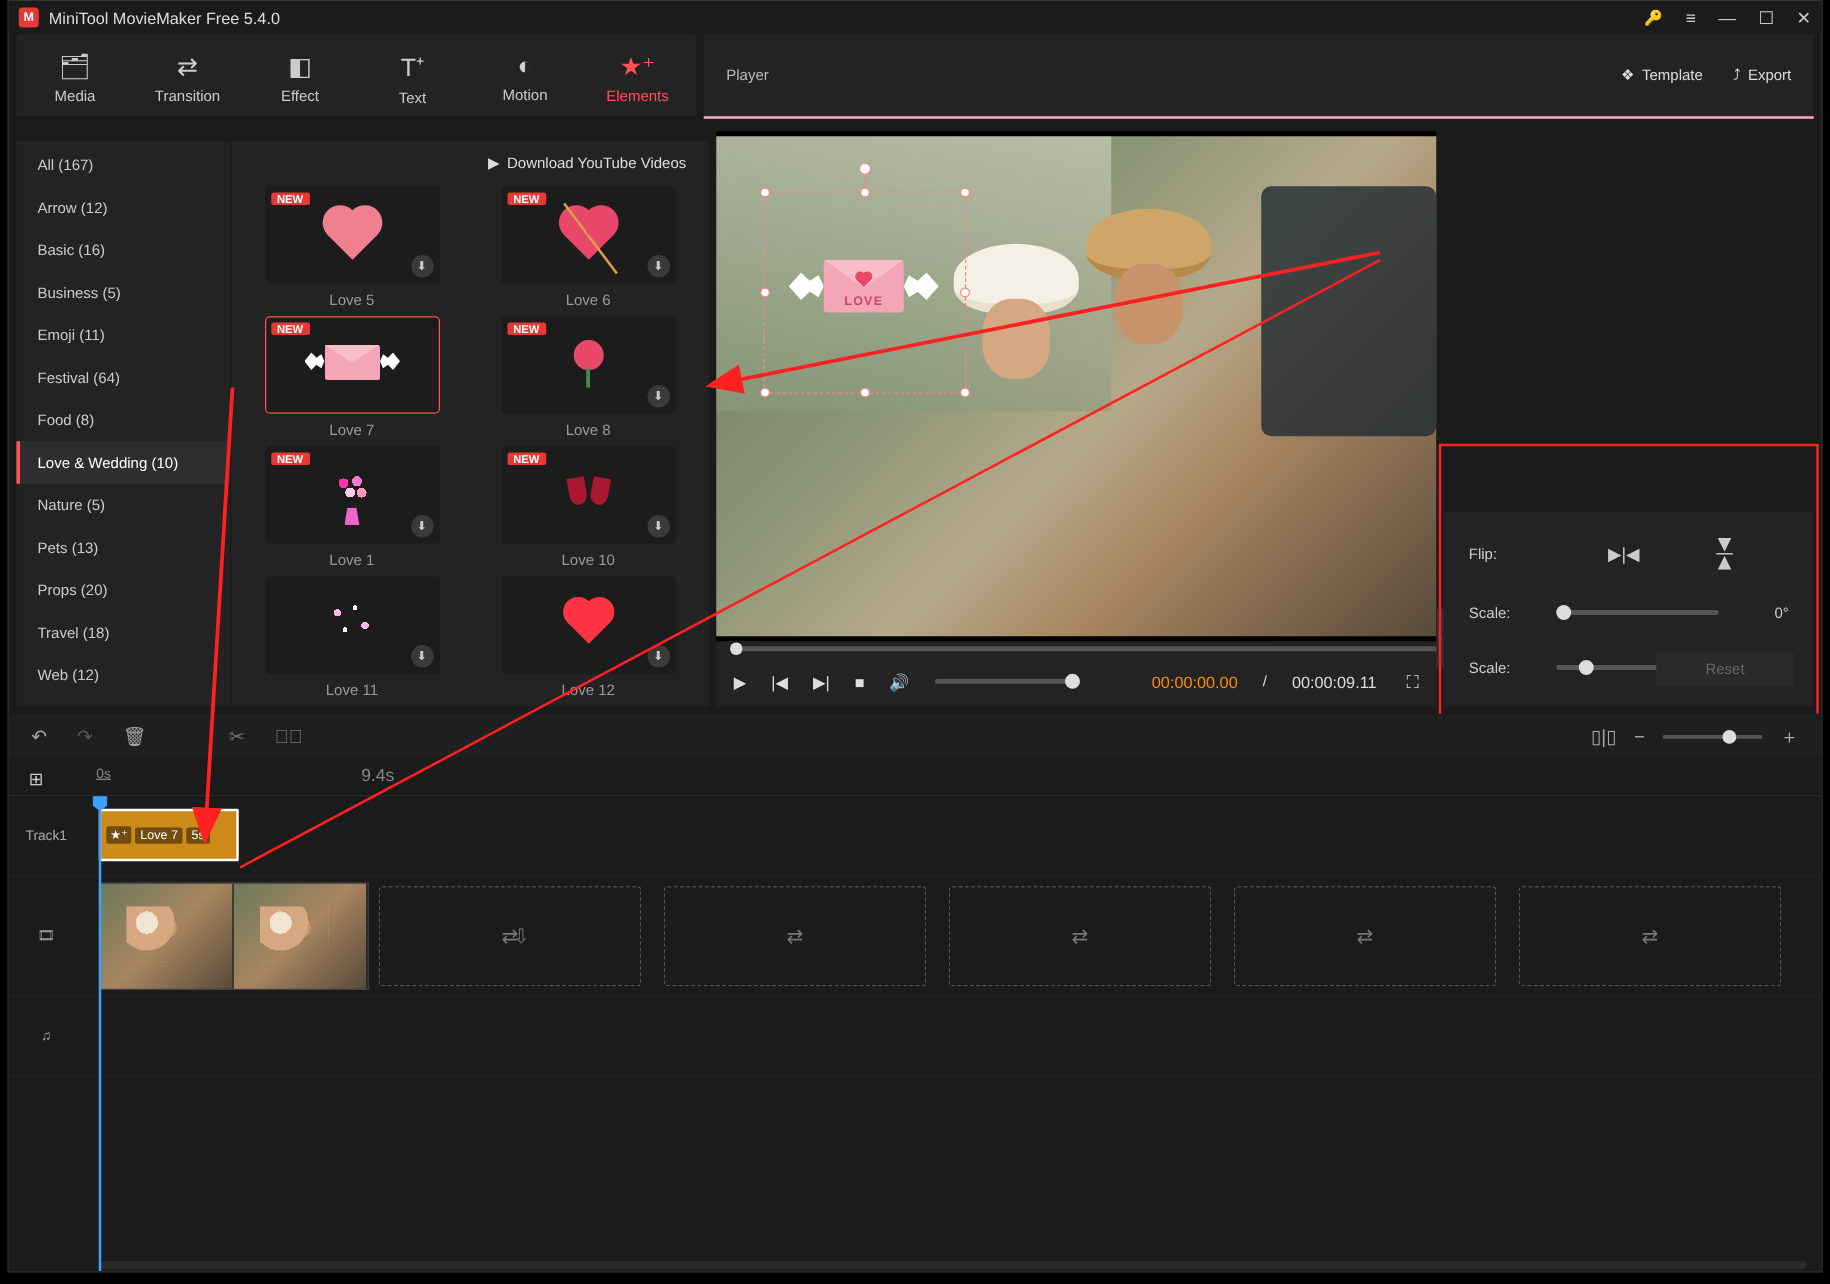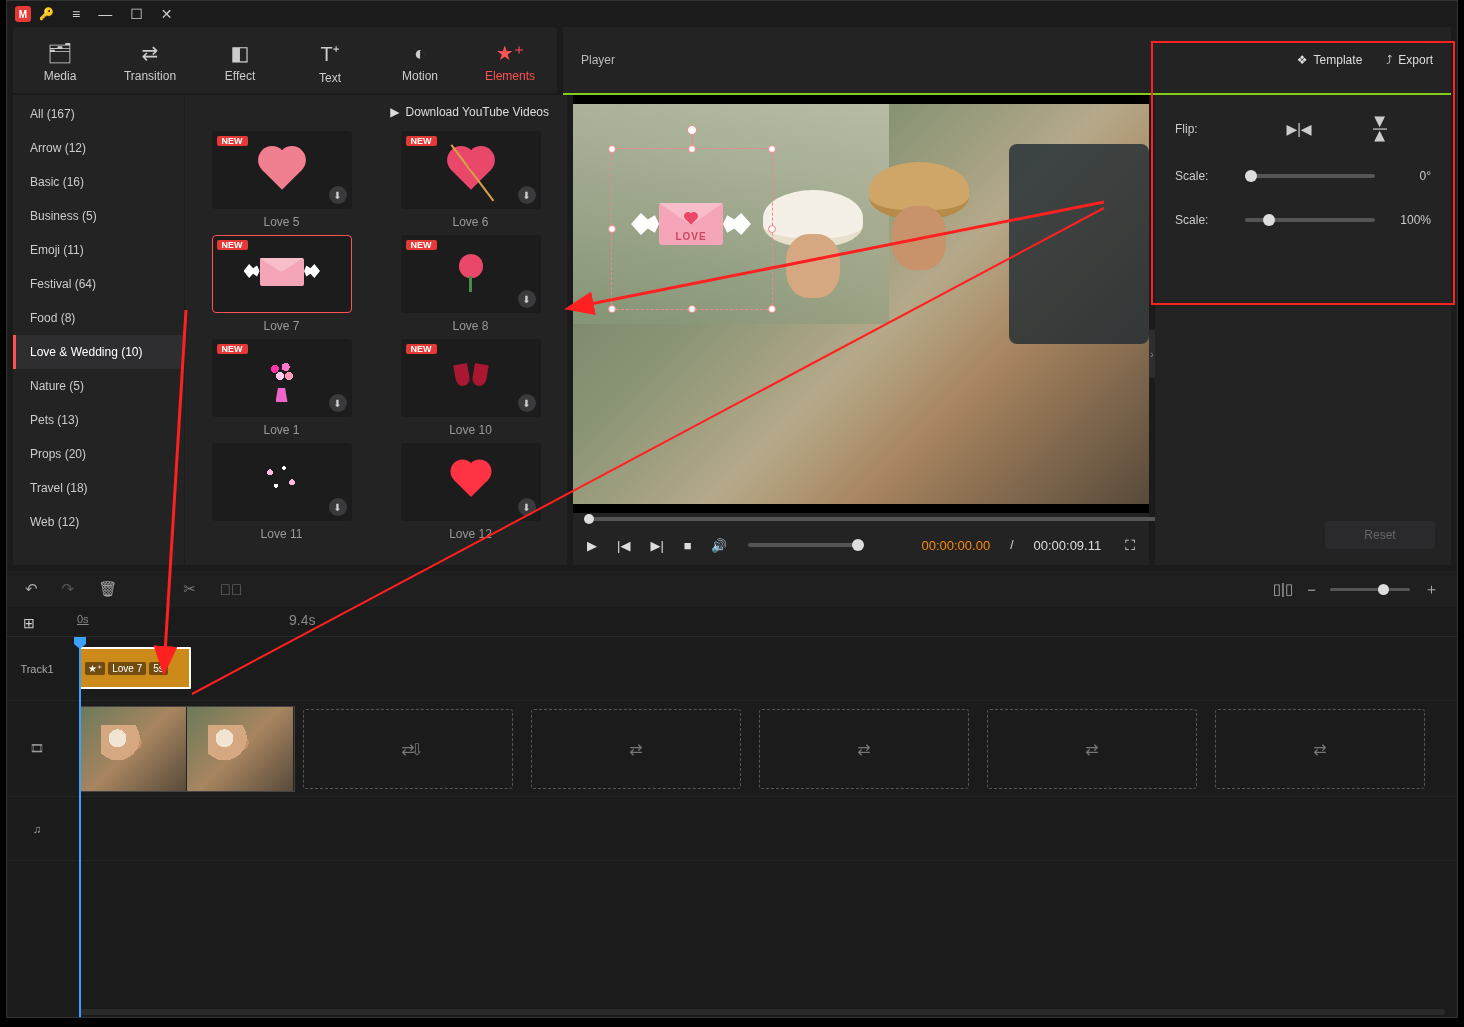--- a/index.html
+++ b/index.html
@@ -12,26 +12,26 @@
 .titlebar .winbtns { display: flex; gap: 18px; align-items: center; color: #ccc; font-size: 14px; }
 .titlebar .winbtns span { cursor: pointer; }
 .key-icon { color: #f5c518; font-size: 12px; }
 
 .top-row { display: flex; gap: 6px; padding: 0 6px; height: 68px; }
 .tab-strip { background: #232324; border-radius: 4px 4px 0 0; display: flex; padding: 6px 2px; border-bottom: 2px solid #1b1b1c; }
 .tab-strip .tab { width: 90px; display: flex; flex-direction: column; align-items: center; justify-content: center; gap: 4px; cursor: pointer; color: #ccc; padding-top: 4px; }
 .tab-strip .tab.active { color: #ff5252; }
 .tab-strip .tab .ticon { font-size: 20px; }
 .tab-strip .tab .tlbl { font-size: 12px; }
-.player-header { flex: 1; background: #232324; display: flex; align-items: center; justify-content: space-between; padding: 0 18px; border-bottom: 2px solid #84cc16; }
+.player-header { flex: 1; background: #232324; display: flex; align-items: center; justify-content: space-between; padding: 0 18px; border-bottom: 2px solid #f9a8d4; }
 .player-header .right { display: flex; gap: 24px; align-items: center; }
 .hdr-btn { display: flex; align-items: center; gap: 6px; color: #ddd; cursor: pointer; }
 .prop-header { width: 328px; background: #232324; display: flex; align-items: center; padding: 0 14px; position: relative; }
 
-.mid-row { display: flex; gap: 6px; padding: 0 6px; height: 470px; }
+.mid-row { display: flex; gap: 6px; padding: 0 6px; height: 470px; align-items: flex-end; }
 .left-panel { width: 614px; background: #232324; display: flex; position: relative; }
 .cat-list { width: 172px; border-right: 1px solid #1b1b1c; overflow: hidden; padding-top: 2px; }
 .cat-item { padding: 10px 14px; color: #ccc; cursor: pointer; border-left: 3px solid transparent; }
 .cat-item.active { background: #2e2e30; border-left: 3px solid #ff5252; color: #fff; }
 .asset-area { flex: 1; display: flex; flex-direction: column; overflow: hidden; }
 .asset-top { display: flex; justify-content: flex-end; align-items: center; padding: 10px 18px 6px; gap: 6px; color: #ddd; cursor: pointer; }
 .asset-grid { flex: 1; overflow: auto; padding: 6px 8px; display: grid; grid-template-columns: repeat(2, 1fr); gap: 6px 12px; grid-auto-rows: min-content; }
 .asset-cell { display: flex; flex-direction: column; align-items: center; gap: 6px; }
 .thumb { width: 140px; height: 78px; background: #1c1c1d; border-radius: 4px; position: relative; display: flex; align-items: center; justify-content: center; border: 1px solid transparent; }
 .thumb.selected { border: 1px solid #ff5252; }
@@ -146,20 +146,21 @@
 .env-mini .wl, .env-mini .wr { position: absolute; top: 6px; width: 16px; height: 14px; background: #fff; clip-path: polygon(0 50%,35% 0,60% 30%,85% 10%,100% 50%,85% 90%,60% 70%,35% 100%); }
 .env-mini .wl { left: -16px; } .env-mini .wr { right: -16px; transform: scaleX(-1); }
 </style>
 </head>
 <body>
 
 <div class="window">
 
   <div class="titlebar">
     <div class="logo">M</div>
+    <div class="title">MiniTool MovieMaker Free 5.4.0</div>
     <div class="winbtns">
       <span class="key-icon">🔑</span>
       <span>≡</span>
       <span>—</span>
       <span>☐</span>
       <span>✕</span>
     </div>
   </div>
 
   <div class="top-row">

